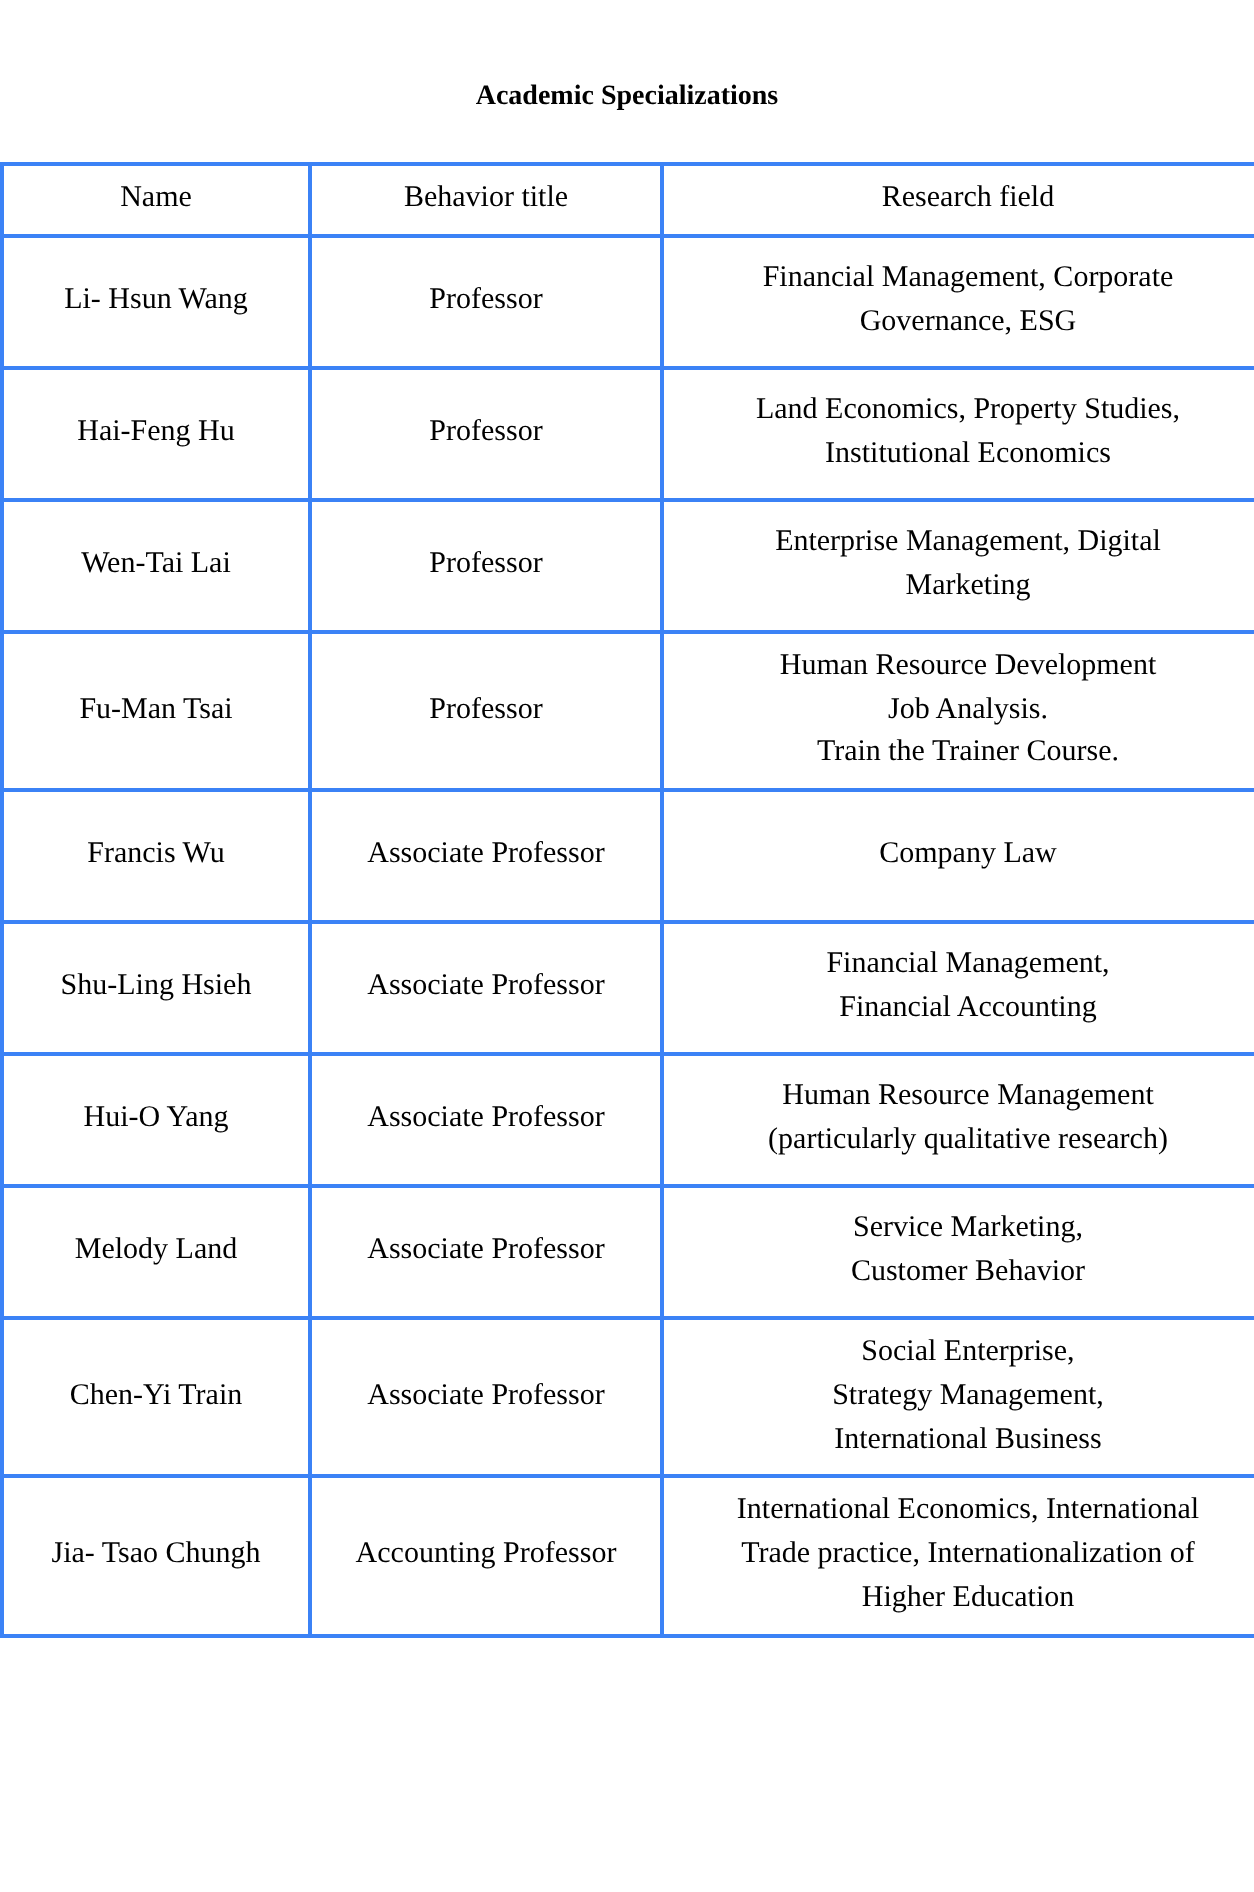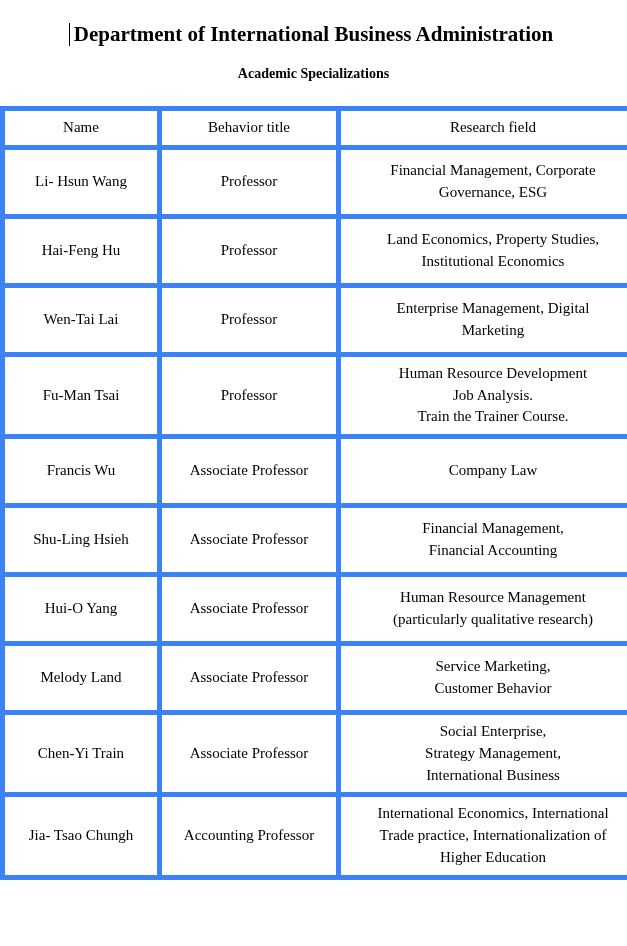--- a/index.html
+++ b/index.html
@@ -47,21 +47,21 @@
     margin-top: 19px;
     line-height: 1.2;
   }
   table.faculty {
     border-collapse: collapse;
     margin: 23px auto 0 auto;
     width: 606px;
     table-layout: fixed;
   }
   table.faculty td, table.faculty th {
-    border: 5px solid #3b82f6;
+    border: 2px solid #3b82f6;
     text-align: center;
     vertical-align: middle;
     font-size: 15px;
     font-weight: normal;
     line-height: 1.45;
     padding: 6px 4px;
   }
   .col-name { width: 144px; }
   .col-position { width: 166px; }
   .col-field { width: 296px; }
@@ -75,24 +75,20 @@
   .cell-lines span {
     display: block;
   }
 </style>
 </head>
 <body>
 
 <div class="page">
 
   <div class="title-block">
-    <div class="doc-title">
-      <span class="caret"></span>
-      <span>Department of International Business Administration</span>
-    </div>
     <div class="doc-subtitle">Academic Specializations</div>
   </div>
 
   <table class="faculty">
     <thead>
       <tr>
         <td class="col-name">Name</td>
         <td class="col-position">Behavior title</td>
         <td class="col-field">Research field</td>
       </tr>

